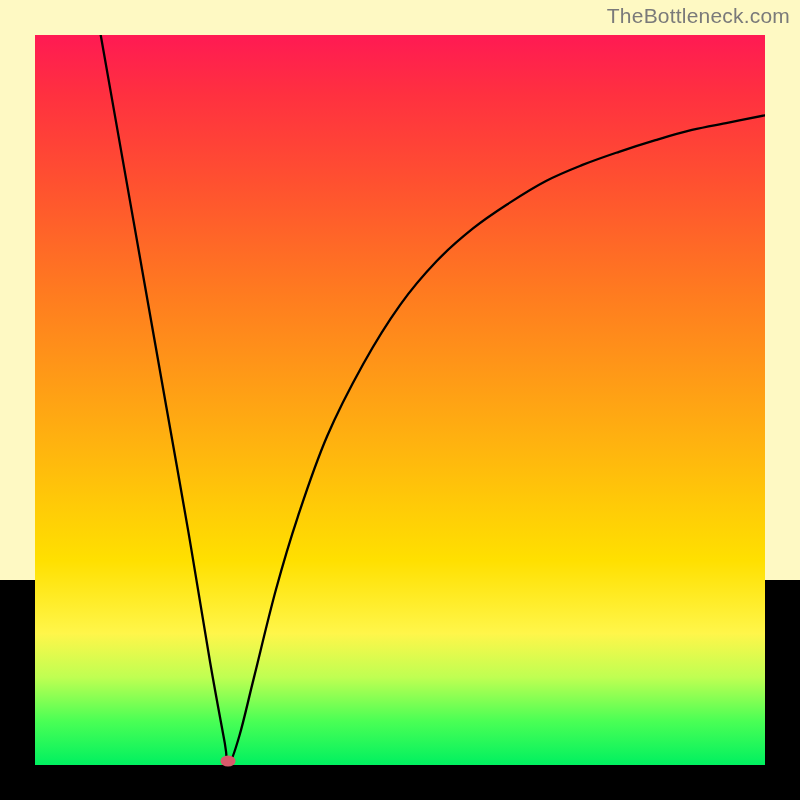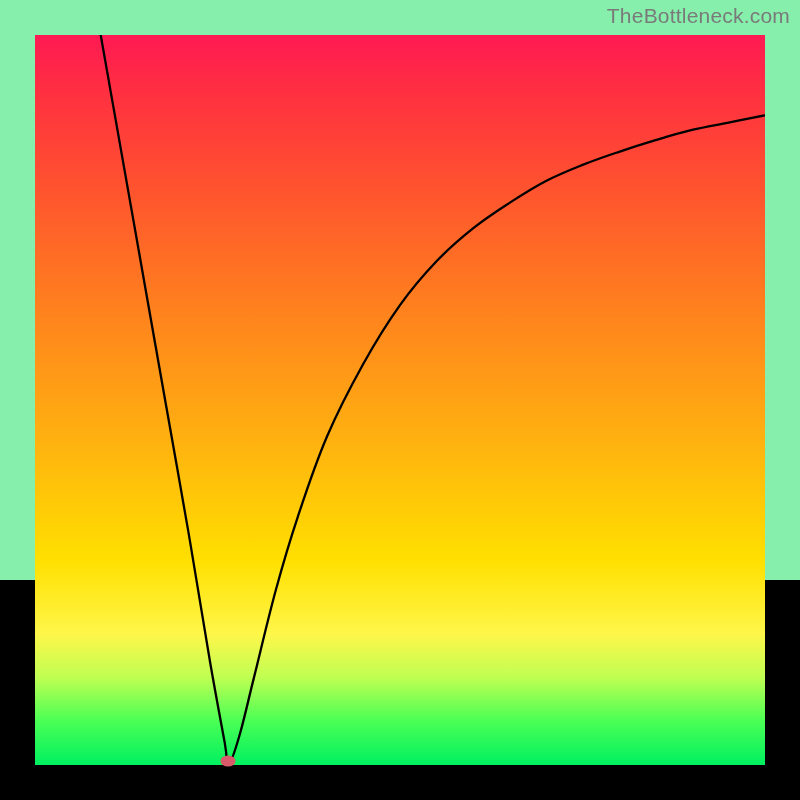--- a/index.html
+++ b/index.html
@@ -8,21 +8,21 @@
     width: 800px;
     height: 800px;
     overflow: hidden;
     background: #000;
     font-family: Arial, Helvetica, sans-serif;
   }
   .frame {
     position: relative;
     width: 800px;
     height: 580px;
-    background: #86efac;
+    background: #fef9c3;
   }
   .plot-area {
     position: absolute;
     left: 35px;
     top: 35px;
     width: 730px;
     height: 730px;
     background: linear-gradient(to bottom,
       #ff1a53 0%,
       #ff3040 8%,

